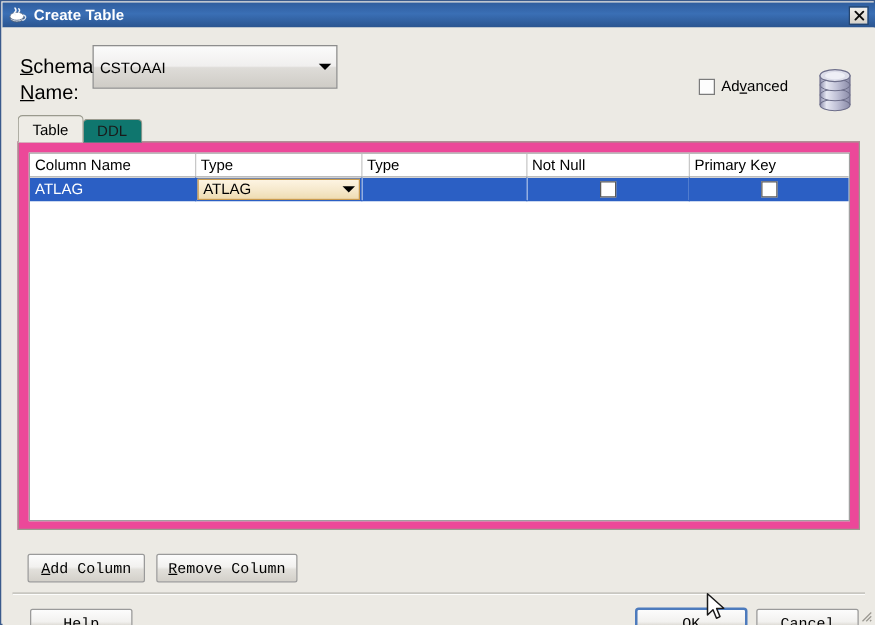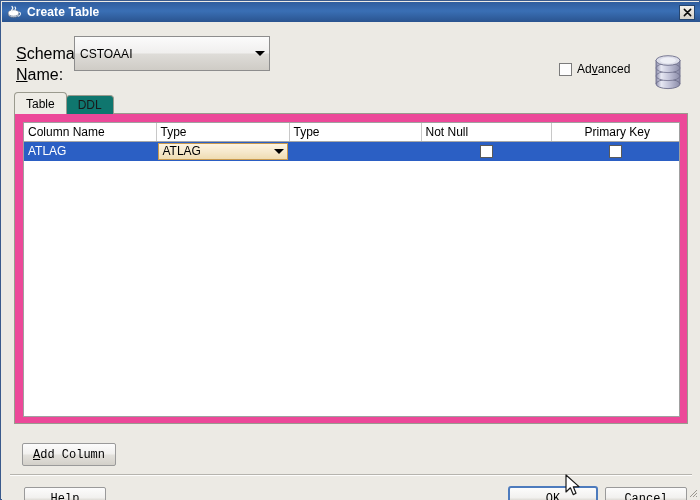--- a/index.html
+++ b/index.html
@@ -244,21 +244,21 @@
     height: 18px;
     background: #ffffff;
     font-weight: normal;
     text-align: left;
     padding: 0 0 0 4px;
     border-right: 1px solid #c8c8c8;
     border-bottom: 1px solid #a8a8a8;
     font-size: 12px;
     color: #000;
   }
-  .grid-table th:last-child { border-right: none; text-align: center; }
+  .grid-table th:last-child { border-right: none; }
   .grid-table td {
     height: 18px;
     padding: 0 0 0 4px;
     border-right: 1px solid #dcdcdc;
     border-bottom: 1px solid #e6e6e6;
     vertical-align: middle;
     overflow: hidden;
     white-space: nowrap;
   }
   .grid-table td:last-child { border-right: none; }
@@ -494,20 +494,23 @@
               </td>
             </tr>
           </tbody>
         </table>
       </div>
     </div>
 
     <div class="btn btn-addcol">
       <span><u>A</u>dd Column</span>
     </div>
+    <div class="btn btn-remcol">
+      <span><u>R</u>emove Column</span>
+    </div>
 
     <div class="sep-line"></div>
 
     <div class="btn btn-help">
       <span><u>H</u>elp</span>
     </div>
     <div class="btn btn-ok focused">
       <span>OK</span>
     </div>
     <div class="btn btn-cancel">

